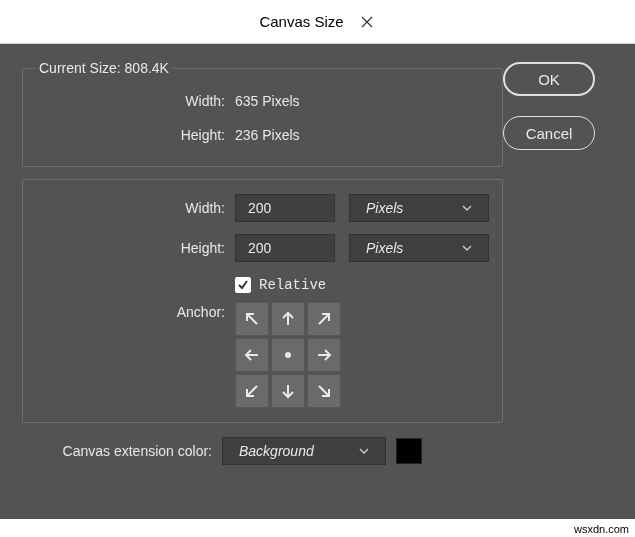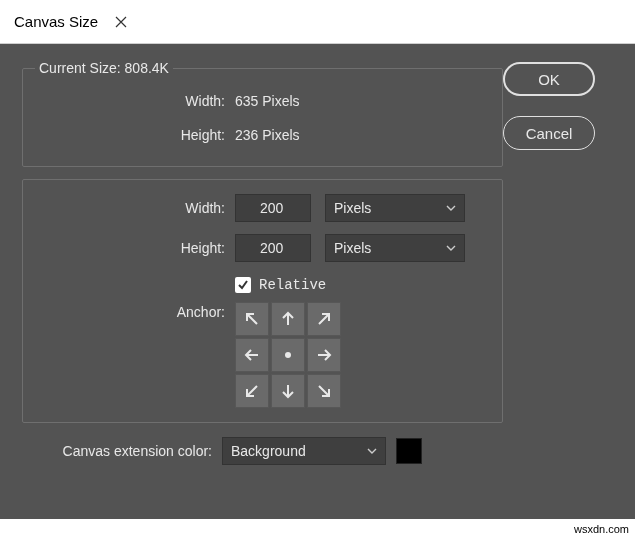--- a/index.html
+++ b/index.html
@@ -1,19 +1,19 @@
 <!DOCTYPE html>
 <html><head>
 <meta charset="utf-8">
 <style>
   * { box-sizing: border-box; margin: 0; padding: 0; font-family: "Segoe UI", Tahoma, sans-serif; }
   body { width: 635px; height: 537px; background: #535353; position: relative; }
   .titlebar {
     height: 44px; background: #fff; display: flex; align-items: center;
-    justify-content: flex-start; padding: 0 0 0 14px; color: #000;
+    justify-content: center; padding: 0 0 0 14px; color: #000;
     border-bottom: 1px solid #cfcfcf;
   }
   .titlebar .title { font-size: 15px; }
   .titlebar .close { width: 46px; height: 44px; display:flex; align-items:center; justify-content:center; cursor:pointer; }
   .titlebar .close svg { width: 12px; height: 12px; }
   .dialog-body {
     position: absolute; left: 0; top: 44px; right: 0; bottom: 18px;
     color: #e8e8e8;
   }
   fieldset.group {
@@ -22,27 +22,27 @@
     position: relative;
   }
   fieldset.group legend {
     padding: 0 4px; color: #e8e8e8; font-size: 14px;
   }
   .row { display: flex; align-items: center; height: 34px; }
   .row.tall { height: 40px; }
   .lbl { flex: 0 0 200px; text-align: right; padding-right: 10px; font-size: 14px; }
   .val { font-size: 14px; }
   .input-num {
-    width: 76px; height: 28px; background: #3f3f3f; border: 1px solid #333;
-    color: #e8e8e8; padding: 0 24px; font-size: 14px; margin-right: 14px;
+    width: 100px; height: 28px; background: #3f3f3f; border: 1px solid #333;
+    color: #e8e8e8; padding: 0 12px; font-size: 14px; margin-right: 14px;
   }
   .select {
     width: 140px; height: 28px; background: #3f3f3f; border: 1px solid #333;
     color: #e8e8e8; display: flex; align-items: center; justify-content: space-between;
-    padding: 0 8px; font-size: 14px; cursor: pointer;
+    padding: 0 16px; font-size: 14px; cursor: pointer; font-style: italic;
   }
   .select.sm { width: 164px; }
   .chev { width: 10px; height: 10px; }
   .checkbox {
     width: 16px; height: 16px; background: #fff; border-radius: 2px;
     display: flex; align-items: center; justify-content: center; margin-right: 8px;
   }
   .checkbox svg { width: 12px; height: 12px; }
   .anchor-grid {
     display: grid; grid-template-columns: repeat(3, 34px); grid-template-rows: repeat(3, 34px);

